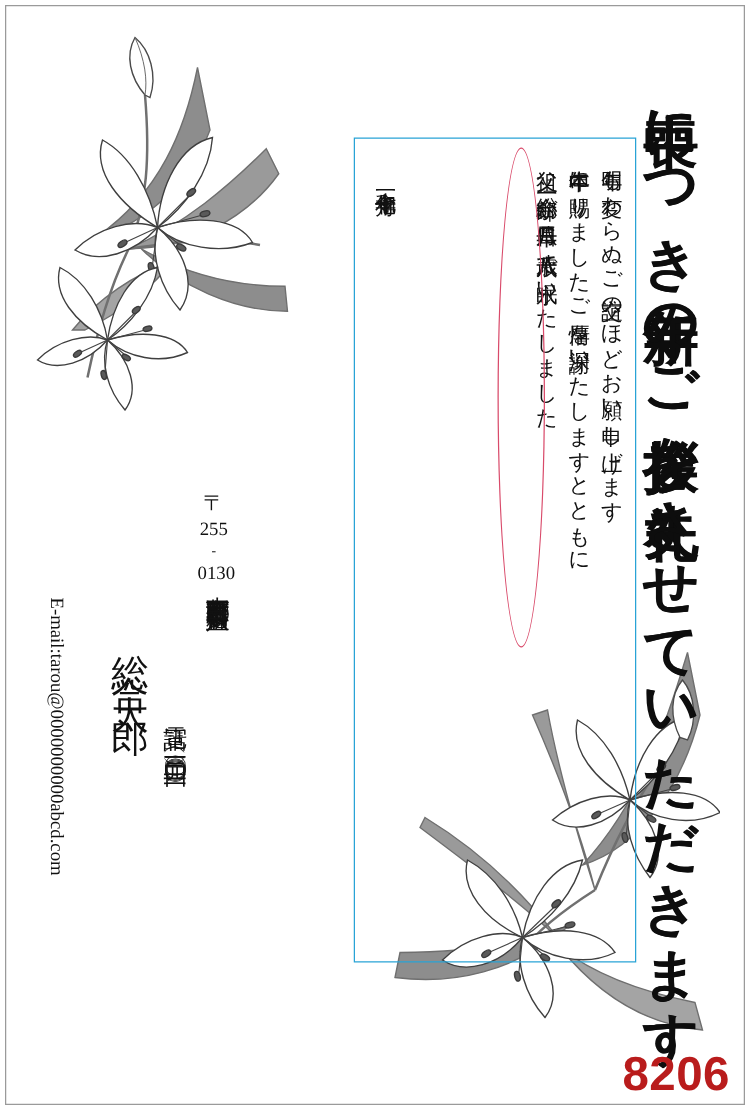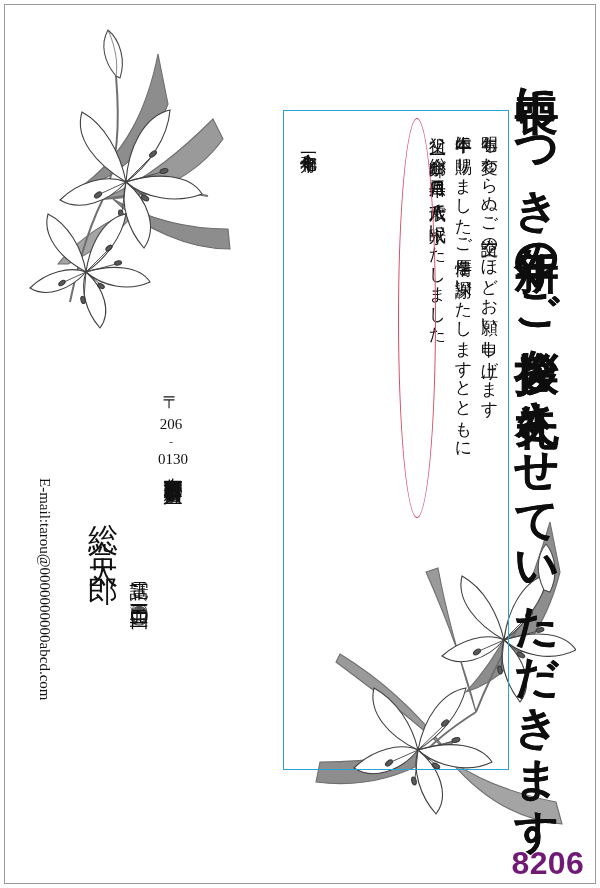--- a/index.html
+++ b/index.html
@@ -153,23 +153,23 @@
     -webkit-text-orientation: sideways;
     white-space: nowrap;
     font-family: "Liberation Serif", "DejaVu Serif", serif;
     color: #111;
   }
   
   .code {
     position: absolute;
     right: 16px;
     bottom: 6px;
-    font-size: 32px;
+    font-size: 38px;
     font-weight: bold;
-    color: #701a75;
+    color: #b91c1c;
     font-family: "Liberation Sans", sans-serif;
     letter-spacing: 0.01em;
   }
   
   .art {
     position: absolute;
     pointer-events: none;
   }
   .art-top { left: 8px; top: 14px; }
   .art-bottom { right: 24px; bottom: 46px; }
@@ -309,21 +309,21 @@
       <div class="vtext bodyline">明年も変わらぬご交誼のほどお願い申し上げます</div>
     </div>
   </div>
 
   <div class="ellipse-wrap"></div>
 
   <div class="vtext date-line">令和七年十一月</div>
 
   <div class="postal">
     <span class="mark">〒</span>
-    <span>206</span>
+    <span>255</span>
     <span class="dash">-</span>
     <span>0130</span>
   </div>
 
   <div class="vtext addr1">東京都新宿区西新宿二丁目八一一五</div>
   <div class="vtext addr2">電話 〇三（〇〇〇〇）一二三四</div>
   <div class="vtext name">総合太郎</div>
   <div class="email">E-mail:tarou@0000000000abcd.com</div>
 
   <div class="code">8206</div>

